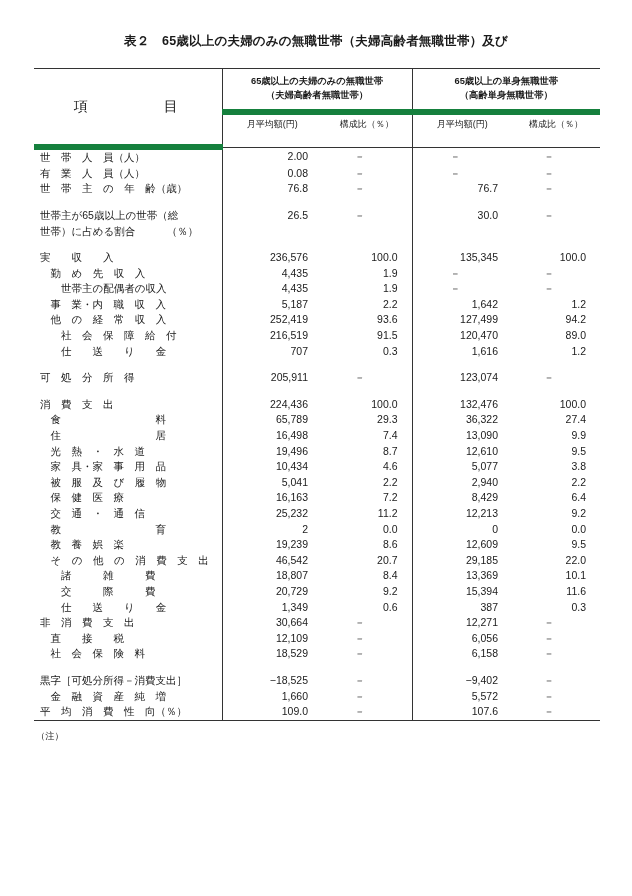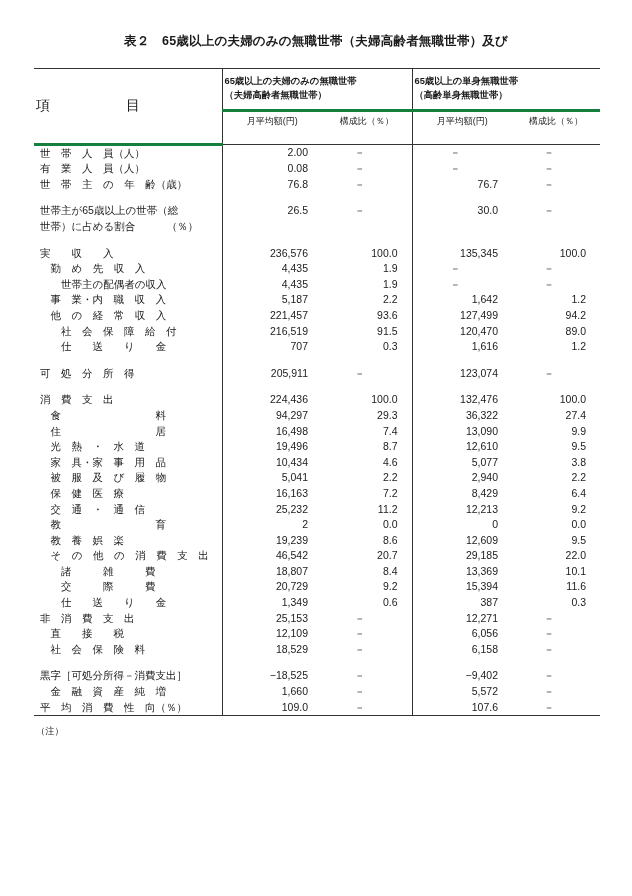--- a/index.html
+++ b/index.html
@@ -44,21 +44,22 @@
   table.stat col.c-v3 { width: 100px; }
   table.stat col.c-v4 { width: 88px; }
 
   .stat th, .stat td {
     padding: 0;
     vertical-align: middle;
   }
   
   .hdr-top td {
     border-top: 1.4px solid #333;
-    border-bottom: 3px solid #15803d;
+    border-bottom: 6px solid #15803d;
+    text-align: center;
     font-size: 9.3px;
     line-height: 1.5;
     padding: 6px 2px;
     font-weight: bold;
   }
   .hdr-top td.itemcol {
     font-size: 14px;
     letter-spacing: 4px;
     font-weight: normal;
   }
@@ -224,21 +225,21 @@
         </tr>
         <tr>
           <td class="label">　事　業・内　職　収　入</td>
           <td class="num bl">5,187</td>
           <td class="num">2.2</td>
           <td class="num bl">1,642</td>
           <td class="num">1.2</td>
         </tr>
         <tr>
           <td class="label">　他　の　経　常　収　入</td>
-          <td class="num bl">221,457</td>
+          <td class="num bl">252,419</td>
           <td class="num">93.6</td>
           <td class="num bl">127,499</td>
           <td class="num">94.2</td>
         </tr>
         <tr>
           <td class="label">　　社　会　保　障　給　付</td>
           <td class="num bl">216,519</td>
           <td class="num">91.5</td>
           <td class="num bl">120,470</td>
           <td class="num">89.0</td>
@@ -273,21 +274,21 @@
         </tr>
         <tr>
           <td class="label">消　費　支　出</td>
           <td class="num bl">224,436</td>
           <td class="num">100.0</td>
           <td class="num bl">132,476</td>
           <td class="num">100.0</td>
         </tr>
         <tr>
           <td class="label">　食　　　　　　　　　料</td>
-          <td class="num bl">94,297</td>
+          <td class="num bl">65,789</td>
           <td class="num">29.3</td>
           <td class="num bl">36,322</td>
           <td class="num">27.4</td>
         </tr>
         <tr>
           <td class="label">　住　　　　　　　　　居</td>
           <td class="num bl">16,498</td>
           <td class="num">7.4</td>
           <td class="num bl">13,090</td>
           <td class="num">9.9</td>
@@ -364,21 +365,21 @@
         </tr>
         <tr>
           <td class="label">　　仕　　送　　り　　金</td>
           <td class="num bl">1,349</td>
           <td class="num">0.6</td>
           <td class="num bl">387</td>
           <td class="num">0.3</td>
         </tr>
         <tr>
           <td class="label">非　消　費　支　出</td>
-          <td class="num bl">25,153</td>
+          <td class="num bl">30,664</td>
           <td class="num dash">－</td>
           <td class="num bl">12,271</td>
           <td class="num dash">－</td>
         </tr>
         <tr>
           <td class="label">　直　　接　　税</td>
           <td class="num bl">12,109</td>
           <td class="num dash">－</td>
           <td class="num bl">6,056</td>
           <td class="num dash">－</td>

